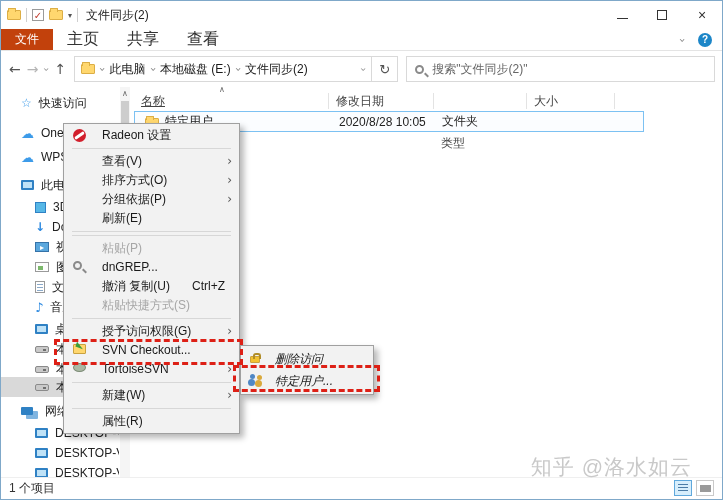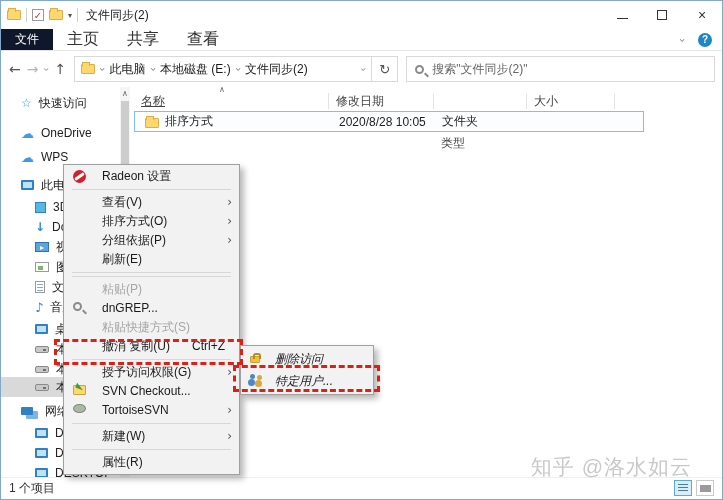--- a/index.html
+++ b/index.html
@@ -40,21 +40,21 @@
   .ic-turtle { width:13px; height:9px; background:#aab8a4; border:1px solid #7d8c77; border-radius:50%; }
   .ic-lock { width:10px; height:7px; background:#f2c231; border:1px solid #caa23f; border-radius:1px; margin-top:4px; }
   .ic-lock::before { content:""; position:absolute; left:2px; top:-4px; width:4px; height:4px; border:2px solid #b08c28; border-bottom:none; border-radius:3px 3px 0 0; }
   .ic-users { width:13px; height:11px; }
   .ic-users::before { content:""; position:absolute; left:0; top:0; width:5px; height:5px; border-radius:50%; background:#4f87c5; box-shadow:-1px 6px 0 1px #4f87c5; }
   .ic-users::after { content:""; position:absolute; left:7px; top:1px; width:5px; height:5px; border-radius:50%; background:#d9a93c; box-shadow:-1px 6px 0 1px #d9a93c; }
   .glyph { font-family:"DejaVu Sans",sans-serif; }
 
   
   .ribbon { position:absolute; top:28px; left:0; right:0; height:22px; background:#fff; border-bottom:1px solid #e4e4e4; display:flex; align-items:stretch; }
-  .file-tab { width:52px; background:#0f172a; color:#fff; display:flex; align-items:center; justify-content:center; font-size:12px; }
+  .file-tab { width:52px; background:#c2410c; color:#fff; display:flex; align-items:center; justify-content:center; font-size:12px; }
   .rtab { padding:0 14px; display:flex; align-items:center; color:#333; font-size:16px; }
   .ribbon-right { position:absolute; right:10px; top:0; height:22px; display:flex; align-items:center; gap:14px; }
   .expand-chev { color:#777; font-size:11px; transform:rotate(90deg); display:inline-block; }
   .help-circle { width:14px; height:14px; border-radius:50%; background:#1c86c8; color:#fff; font-size:10px; line-height:14px; text-align:center; font-weight:bold; }
 
   
   .addr-row { position:absolute; top:50px; left:0; right:0; height:36px; background:#fff; display:flex; align-items:center; }
   .nav-btns { display:flex; align-items:center; gap:6px; padding-left:8px; color:#555; font-size:14px; }
   .nav-btns .dim { color:#b5b5b5; }
   .nav-btns .small-chev { font-size:10px; color:#888; transform:rotate(90deg); display:inline-block; }
@@ -96,21 +96,21 @@
   .view-toggles { position:absolute; right:8px; bottom:3px; display:flex; gap:4px; }
   .vbtn { width:18px; height:16px; border:1px solid #5fa8dc; background:#d7eefc; position:relative; }
   .vbtn.alt { border-color:#c9c9c9; background:#fff; }
   .vbtn::after { content:""; position:absolute; left:3px; top:3px; width:10px; height:1px; background:#4a7ba6; box-shadow:0 3px 0 #4a7ba6, 0 6px 0 #4a7ba6; }
   .vbtn.alt::after { left:3px; top:4px; width:11px; height:7px; background:#9a9a9a; box-shadow:none; }
 
   
   .watermark { position:absolute; right:30px; top:452px; font-size:21px; color:#c9c9c9; letter-spacing:1px; z-index:12; }
 
   
-  .ctx-menu { position:absolute; left:62px; top:122px; width:177px; background:#f2f2f2; border:1px solid #a0a0a0; box-shadow:4px 4px 6px rgba(0,0,0,.28); z-index:20; padding:2px 0;margin-top:41px; }
+  .ctx-menu { position:absolute; left:62px; top:122px; width:177px; background:#f2f2f2; border:1px solid #a0a0a0; box-shadow:4px 4px 6px rgba(0,0,0,.28); z-index:20; padding:2px 0; }
   .mi { position:relative; height:19px; line-height:19px; padding-left:38px; padding-right:20px; white-space:nowrap; color:#1a1a1a; }
   .mi .mico { position:absolute; left:9px; top:3px; }
   .mi .mi-arrow { position:absolute; right:7px; top:0; color:#555; font-size:12px; }
   .mi .mi-shortcut { position:absolute; right:14px; top:0; color:#1a1a1a; }
   .mi.disabled { color:#a6a6a6; }
   .msep { height:1px; background:#d7d7d7; margin:3px 8px; }
 
   
   .sub-menu { position:absolute; left:239px; top:344px; width:134px; background:#f2f2f2; border:1px solid #a0a0a0; box-shadow:4px 4px 6px rgba(0,0,0,.28); z-index:21; padding:2px 0; }
   .smi { position:relative; height:22px; line-height:22px; padding-left:34px; white-space:nowrap;font-style:italic; }
@@ -267,39 +267,39 @@
     <div class="col-hdr" style="left:10px;text-decoration:underline;">名称</div>
     <div class="col-hdr" style="left:205px;">修改日期</div>
     <div class="col-hdr" style="left:310px;margin-top:42px;">类型</div>
     <div class="col-hdr" style="left:403px;font-family:Liberation Serif, serif;">大小</div>
     <div class="hdr-sep" style="left:197px;"></div>
     <div class="hdr-sep" style="left:302px;"></div>
     <div class="hdr-sep" style="left:395px;"></div>
     <div class="hdr-sep" style="left:483px;"></div>
     <div class="file-row">
       <span class="ic ic-folder" style="position:absolute;left:10px;top:6px;"></span>
-      <span class="cell" style="left:30px;">排序方式</span>
+      <span class="cell" style="left:30px;">特定用户</span>
       <span class="cell" style="left:204px;">2020/8/28 10:05</span>
       <span class="cell" style="left:307px;">文件夹</span>
     </div>
   </div>
 
   <div class="ctx-menu">
     <div class="mi"><span class="mico ic ic-radeon"></span><span>Radeon 设置</span></div>
     <div class="msep"></div>
     <div class="mi"><span>查看(V)</span><span class="mi-arrow glyph">›</span></div>
     <div class="mi"><span>排序方式(O)</span><span class="mi-arrow glyph">›</span></div>
     <div class="mi"><span>分组依据(P)</span><span class="mi-arrow glyph">›</span></div>
     <div class="mi"><span>刷新(E)</span></div>
     <div class="msep"></div>
     <div class="msep"></div>
     <div class="mi disabled"><span>粘贴(P)</span></div>
     <div class="mi"><span class="mico ic ic-mag"></span><span>dnGREP...</span></div>
+    <div class="mi"><span>撤消 复制(U)</span><span class="mi-shortcut">Ctrl+Z</span></div>
     <div class="mi disabled"><span>粘贴快捷方式(S)</span></div>
-    <div class="mi"><span>撤消 复制(U)</span><span class="mi-shortcut">Ctrl+Z</span></div>
     <div class="msep"></div>
     <div class="mi"><span>授予访问权限(G)</span><span class="mi-arrow glyph">›</span></div>
     <div class="mi"><span class="mico ic ic-svn"></span><span>SVN Checkout...</span></div>
     <div class="mi"><span class="mico ic ic-turtle"></span><span>TortoiseSVN</span><span class="mi-arrow glyph">›</span></div>
     <div class="msep"></div>
     <div class="mi"><span>新建(W)</span><span class="mi-arrow glyph">›</span></div>
     <div class="msep"></div>
     <div class="mi"><span>属性(R)</span></div>
   </div>
 

